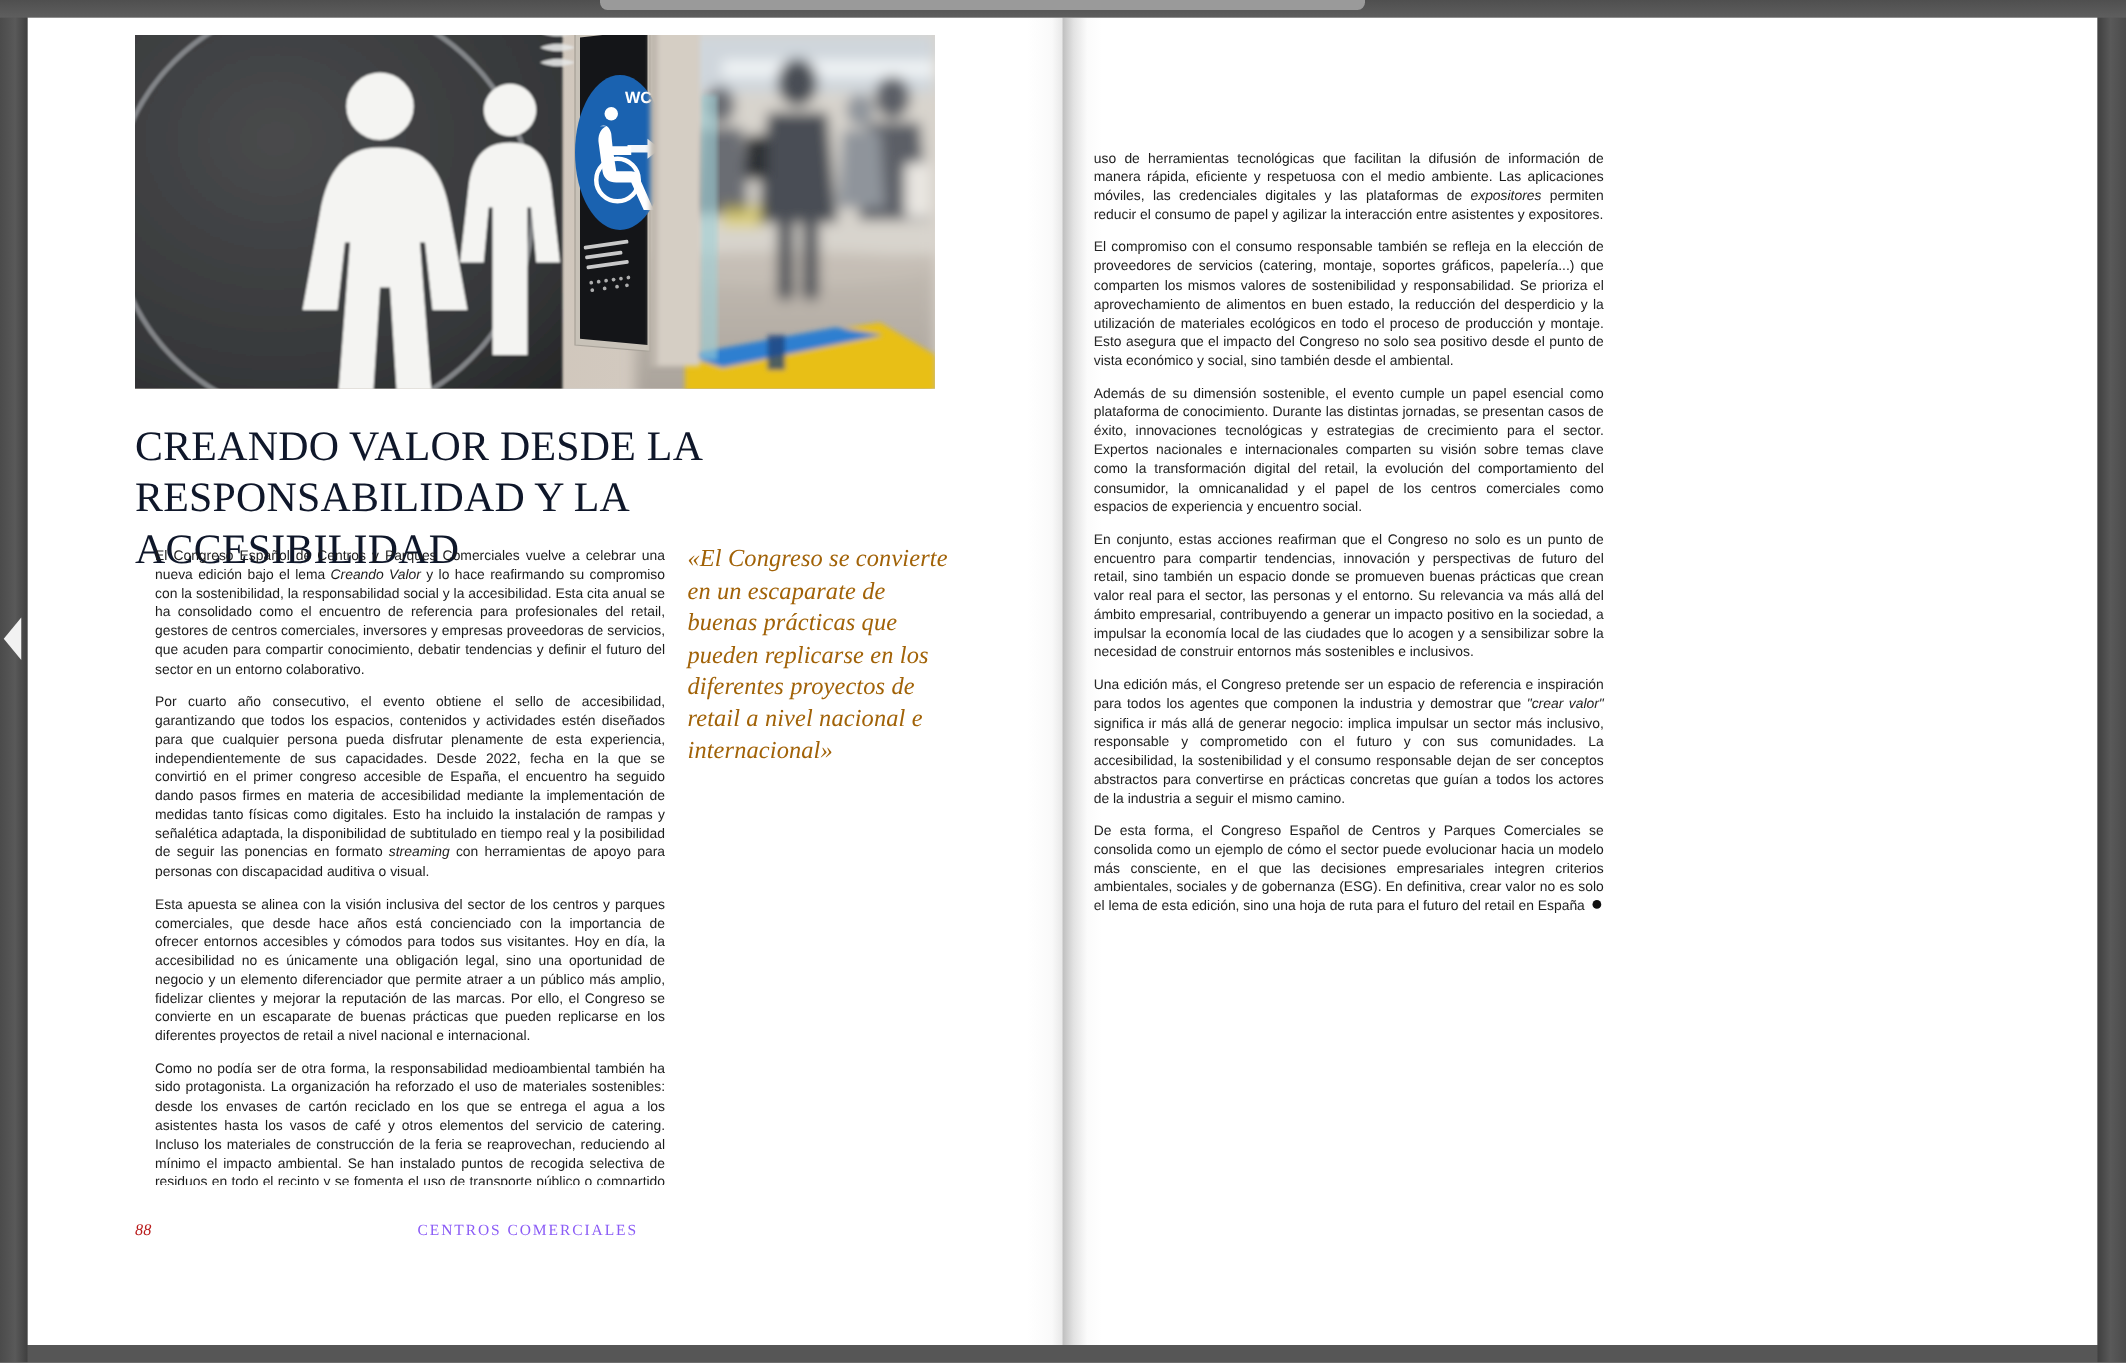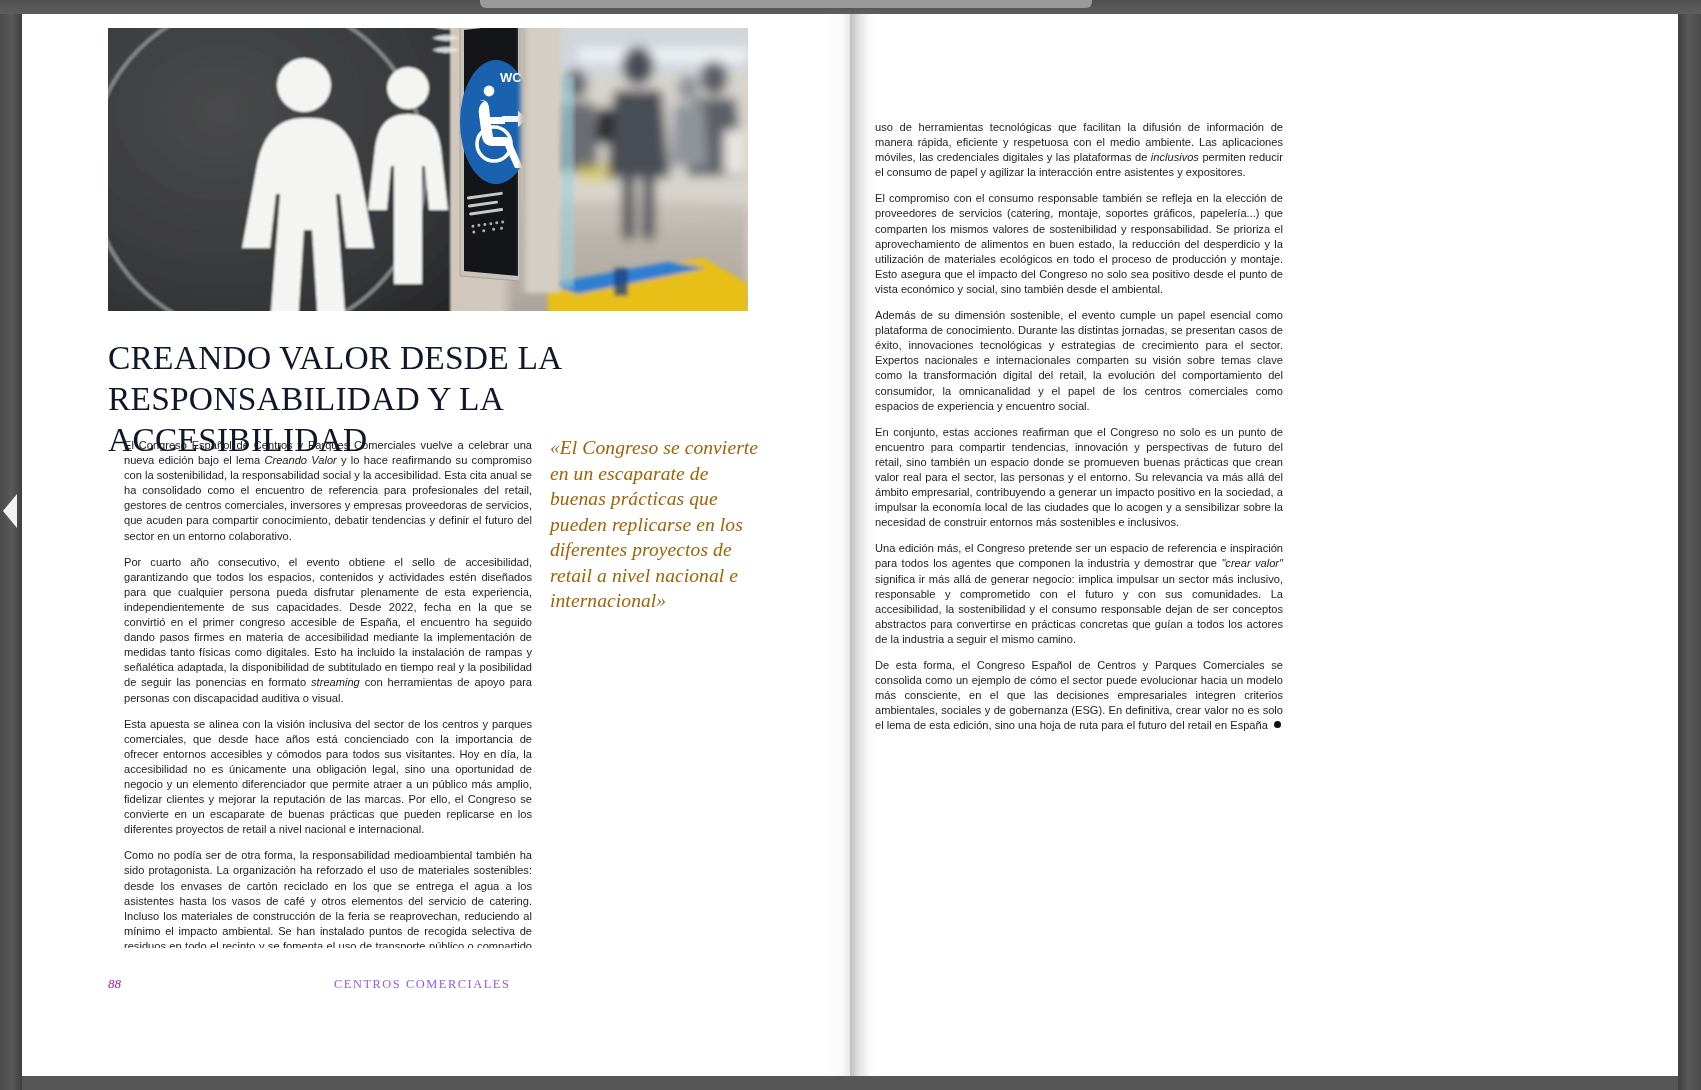--- a/index.html
+++ b/index.html
@@ -165,21 +165,21 @@
   }
   .pq-left  { left: 528px; top: 421px; width: 210px; }
 
   
   .folio {
     position: absolute;
     bottom: 84px;
     font-family: "Liberation Serif", serif;
     font-style: italic;
     font-size: 13px;
-    color: #a21caf;
+    color: #b91c1c;
   }
   .folio-left  { left: 86px; }
 
   .runhead {
     position: absolute;
     bottom: 84px;
     font-family: "Liberation Serif", serif;
     font-size: 12.4px;
     letter-spacing: 1.55px;
     color: #8b5cf6;
@@ -378,21 +378,21 @@
 
       <div class="pullquote pq-left">«El Congreso se convierte en un escaparate de buenas prácticas que pueden replicarse en los diferentes proyectos de retail a nivel nacional e internacional»</div>
 
       <div class="folio folio-left">88</div>
       <div class="runhead runhead-left">CENTROS COMERCIALES</div>
     </div>
 
     <div class="page page-right">
 
       <div class="rcol" style="top:106px;">
-        <p>uso de herramientas tecnológicas que facilitan la difusión de información de manera rápida, eficiente y respetuosa con el medio ambiente. Las aplicaciones móviles, las credenciales digitales y las plataformas de <em>inclusivos</em> permiten reducir el consumo de papel y agilizar la interacción entre asistentes y expositores.</p>
+        <p>uso de herramientas tecnológicas que facilitan la difusión de información de manera rápida, eficiente y respetuosa con el medio ambiente. Las aplicaciones móviles, las credenciales digitales y las plataformas de <em>expositores</em> permiten reducir el consumo de papel y agilizar la interacción entre asistentes y expositores.</p>
         <p>El compromiso con el consumo responsable también se refleja en la elección de proveedores de servicios (catering, montaje, soportes gráficos, papelería...) que comparten los mismos valores de sostenibilidad y responsabilidad. Se prioriza el aprovechamiento de alimentos en buen estado, la reducción del desperdicio y la utilización de materiales ecológicos en todo el proceso de producción y montaje. Esto asegura que el impacto del Congreso no solo sea positivo desde el punto de vista económico y social, sino también desde el ambiental.</p>
         <p>Además de su dimensión sostenible, el evento cumple un papel esencial como plataforma de conocimiento. Durante las distintas jornadas, se presentan casos de éxito, innovaciones tecnológicas y estrategias de crecimiento para el sector. Expertos nacionales e internacionales comparten su visión sobre temas clave como la transformación digital del retail, la evolución del comportamiento del consumidor, la omnicanalidad y el papel de los centros comerciales como espacios de experiencia y encuentro social.</p>
         <p>En conjunto, estas acciones reafirman que el Congreso no solo es un punto de encuentro para compartir tendencias, innovación y perspectivas de futuro del retail, sino también un espacio donde se promueven buenas prácticas que crean valor real para el sector, las personas y el entorno. Su relevancia va más allá del ámbito empresarial, contribuyendo a generar un impacto positivo en la sociedad, a impulsar la economía local de las ciudades que lo acogen y a sensibilizar sobre la necesidad de construir entornos más sostenibles e inclusivos.</p>
         <p>Una edición más, el Congreso pretende ser un espacio de referencia e inspiración para todos los agentes que componen la industria y demostrar que <em>"crear valor"</em> significa ir más allá de generar negocio: implica impulsar un sector más inclusivo, responsable y comprometido con el futuro y con sus comunidades. La accesibilidad, la sostenibilidad y el consumo responsable dejan de ser conceptos abstractos para convertirse en prácticas concretas que guían a todos los actores de la industria a seguir el mismo camino.</p>
         <p>De esta forma, el Congreso Español de Centros y Parques Comerciales se consolida como un ejemplo de cómo el sector puede evolucionar hacia un modelo más consciente, en el que las decisiones empresariales integren criterios ambientales, sociales y de gobernanza (ESG). En definitiva, crear valor no es solo el lema de esta edición, sino una hoja de ruta para el futuro del retail en España<span class="endmark"></span></p>
       </div>
 
     </div>
 
     <div class="gutter-shadow-l"></div>

